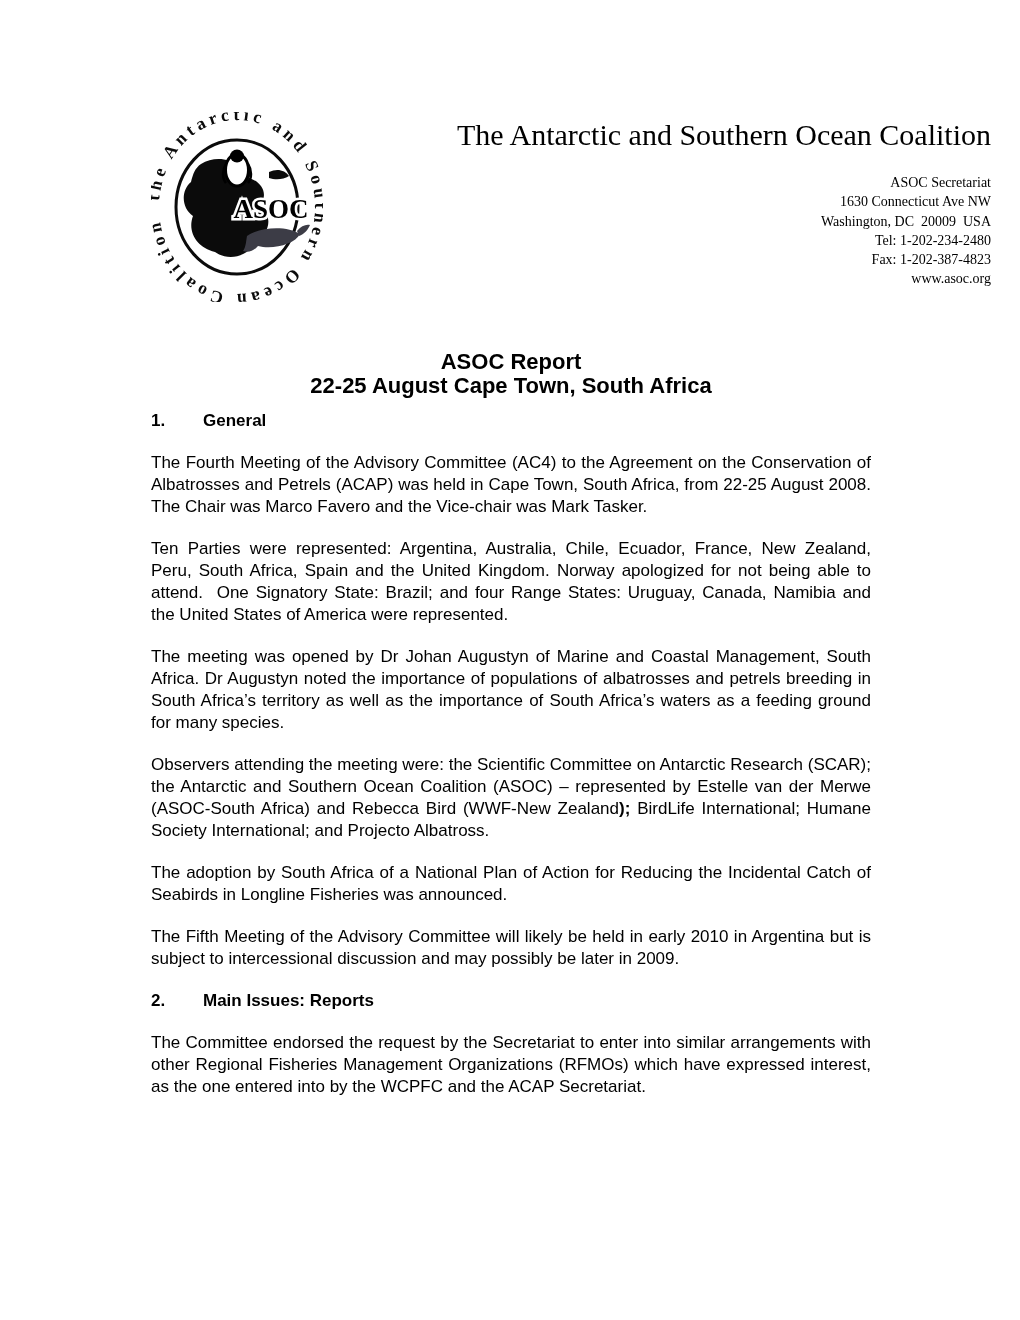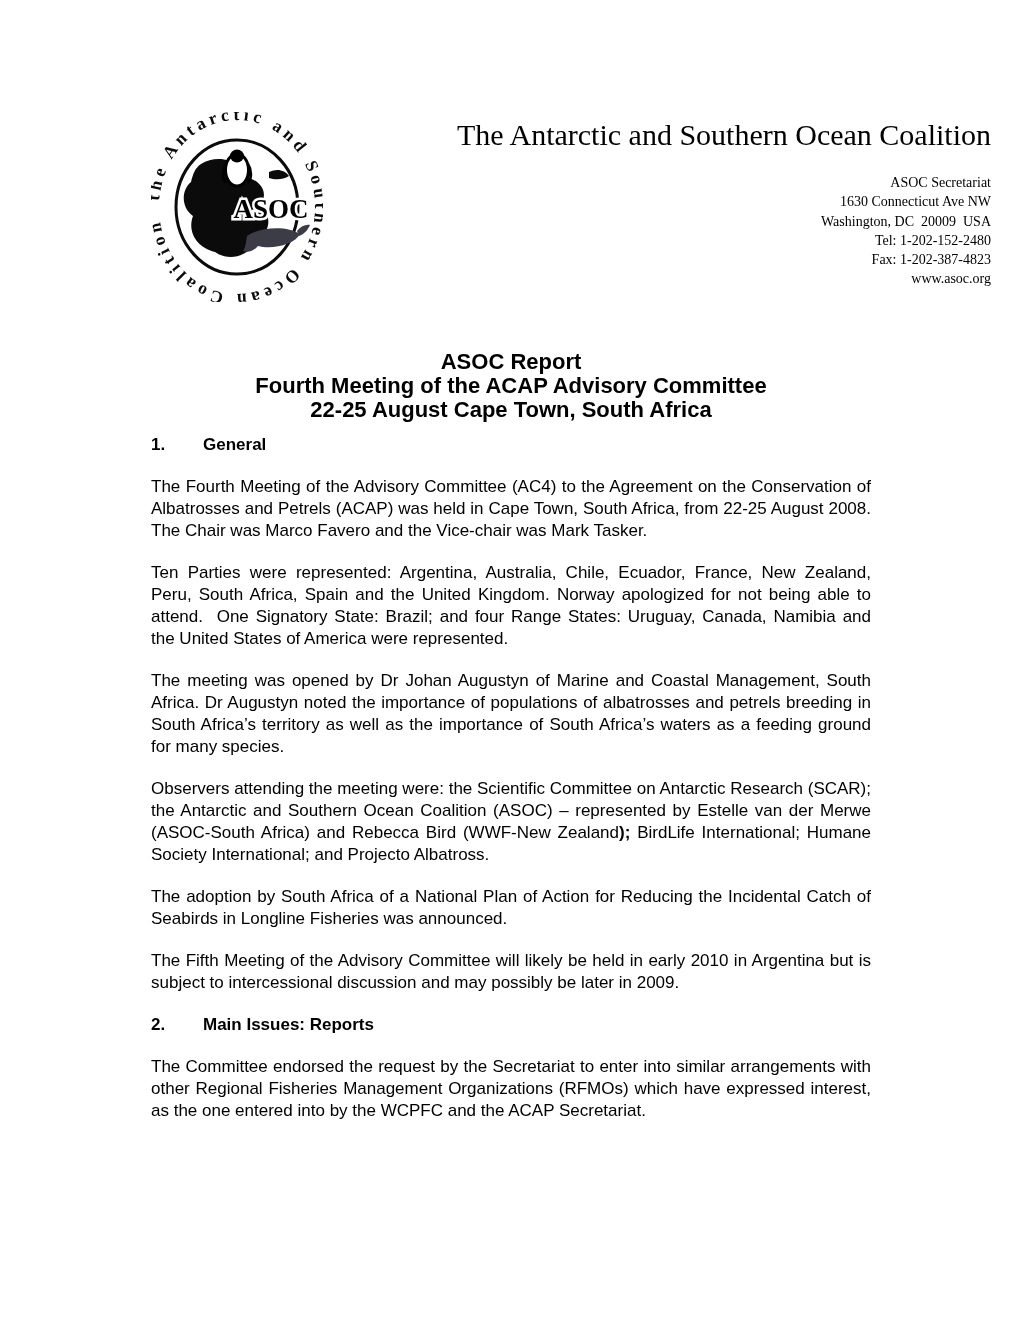--- a/index.html
+++ b/index.html
@@ -102,31 +102,30 @@
         </text>
       </svg>
     </div>
 
     <h1 class="org-title">The Antarctic and Southern Ocean Coalition</h1>
 
     <div class="address">
       <div>ASOC Secretariat</div>
       <div>1630 Connecticut Ave NW</div>
       <div>Washington, DC&nbsp; 20009&nbsp; USA</div>
-      <div>Tel: 1-202-152-2480</div>
+      <div>Tel: 1-202-234-2480</div>
       <div>Fax: 1-202-387-4823</div>
       <div>www.asoc.org</div>
     </div>
   </div>
 
   <div class="content">
 
     <div class="report-heading">
       <div>ASOC Report</div>
-      <div>Fourth Meeting of the ACAP Advisory Committee</div>
       <div>22-25 August Cape Town, South Africa</div>
     </div>
 
     <div class="section-heading">
       <span class="sec-num">1.</span>
       <span>General</span>
     </div>
 
     <p>The Fourth Meeting of the Advisory Committee (AC4) to the Agreement on the Conservation of Albatrosses and Petrels (ACAP) was held in Cape Town, South Africa, from 22-25 August 2008. The Chair was Marco Favero and the Vice-chair was Mark Tasker.</p>
 

